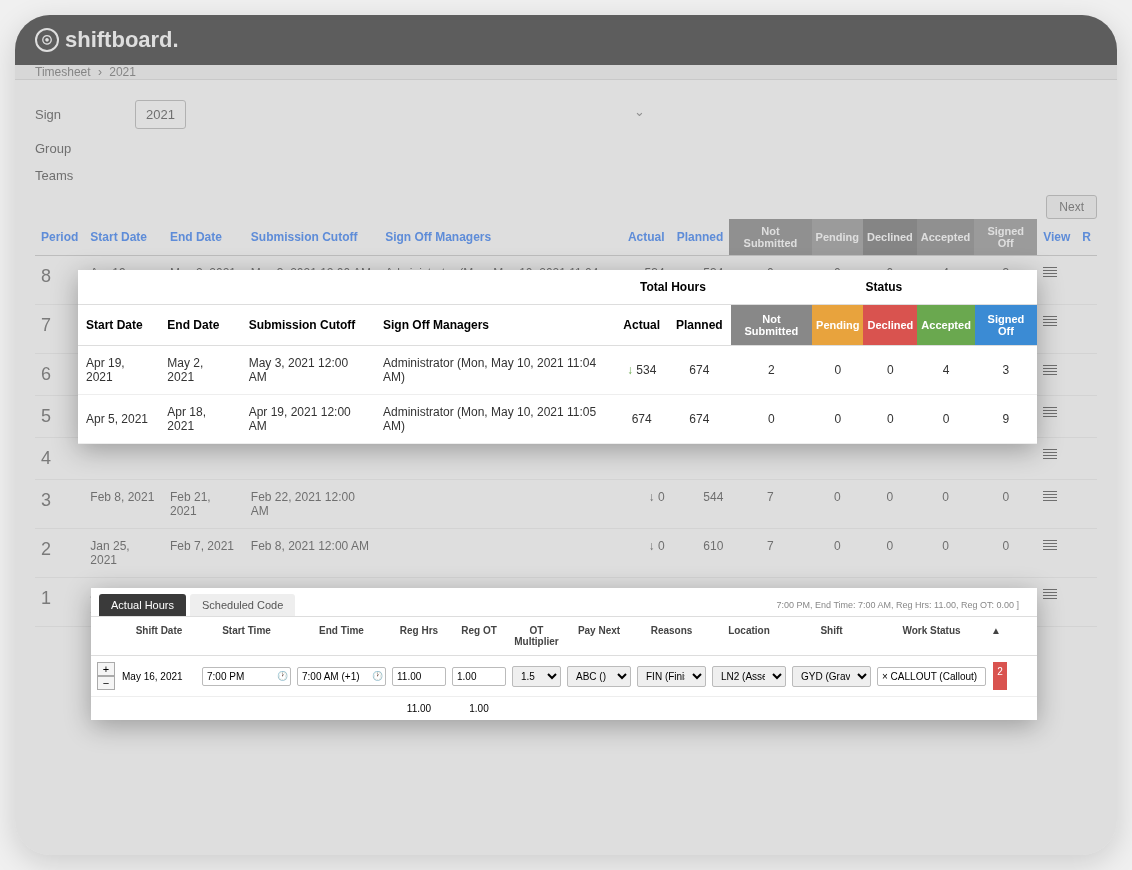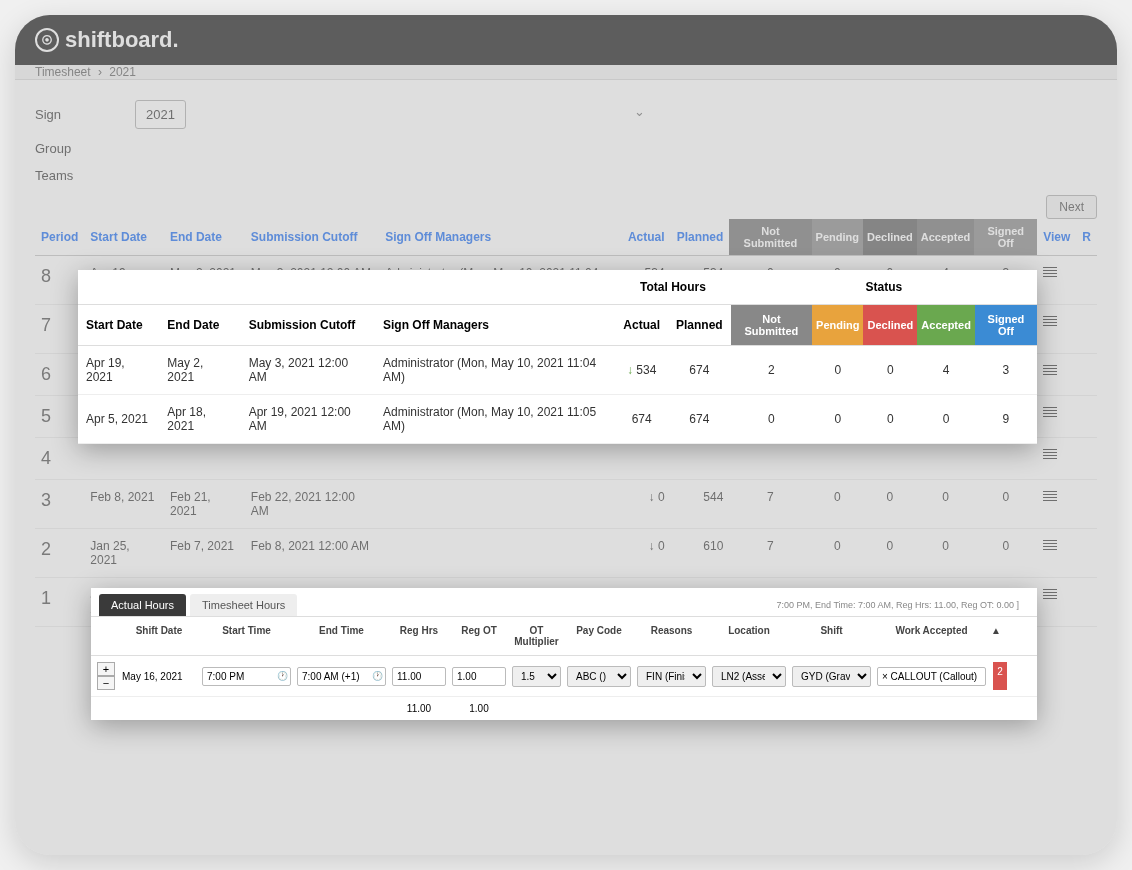--- a/index.html
+++ b/index.html
@@ -305,36 +305,36 @@
           <td class="ctr">0</td>
           <td class="ctr">9</td>
         </tr>
       </tbody>
   </table>
 </div>
 
 <div class="panel2">
   <div class="tabs">
     <div class="tab active">Actual Hours</div>
-    <div class="tab inactive">Timesheet Hours</div>
+    <div class="tab inactive">Scheduled Code</div>
     <div class="hint">7:00 PM, End Time: 7:00 AM, Reg Hrs: 11.00, Reg OT: 0.00 ]</div>
   </div>
   <div class="p2-headrow">
     <div style="flex:0 0 22px"></div>
     <div class="col-shiftdate">Shift Date</div>
     <div class="col-start">Start Time</div>
     <div class="col-end">End Time</div>
     <div class="col-reghrs">Reg Hrs</div>
     <div class="col-regot">Reg OT</div>
     <div class="col-otm">OT Multiplier</div>
-    <div class="col-paycode">Pay Code</div>
+    <div class="col-paycode">Pay Next</div>
     <div class="col-pos">Reasons</div>
     <div class="col-loc">Location</div>
     <div class="col-shift">Shift</div>
-    <div class="col-wr">Work Accepted</div>
+    <div class="col-wr">Work Status</div>
     <div style="flex:0 0 14px">▲</div>
   </div>
   <div class="p2-row">
     <div class="p2-btns">
       <button>+</button>
       <button>−</button>
     </div>
     <div class="p2-cell col-shiftdate" style="font-size:10px">May 16, 2021</div>
     <div class="p2-cell col-start time-wrap"><input value="7:00 PM" style=""></div>
     <div class="p2-cell col-end time-wrap"><input value="7:00 AM (+1)" style=""></div>

